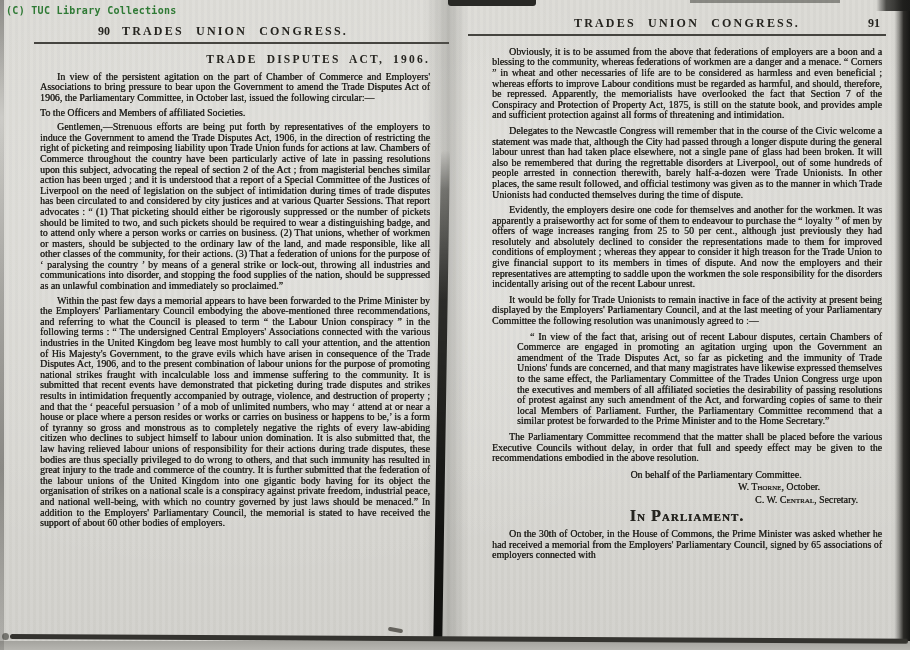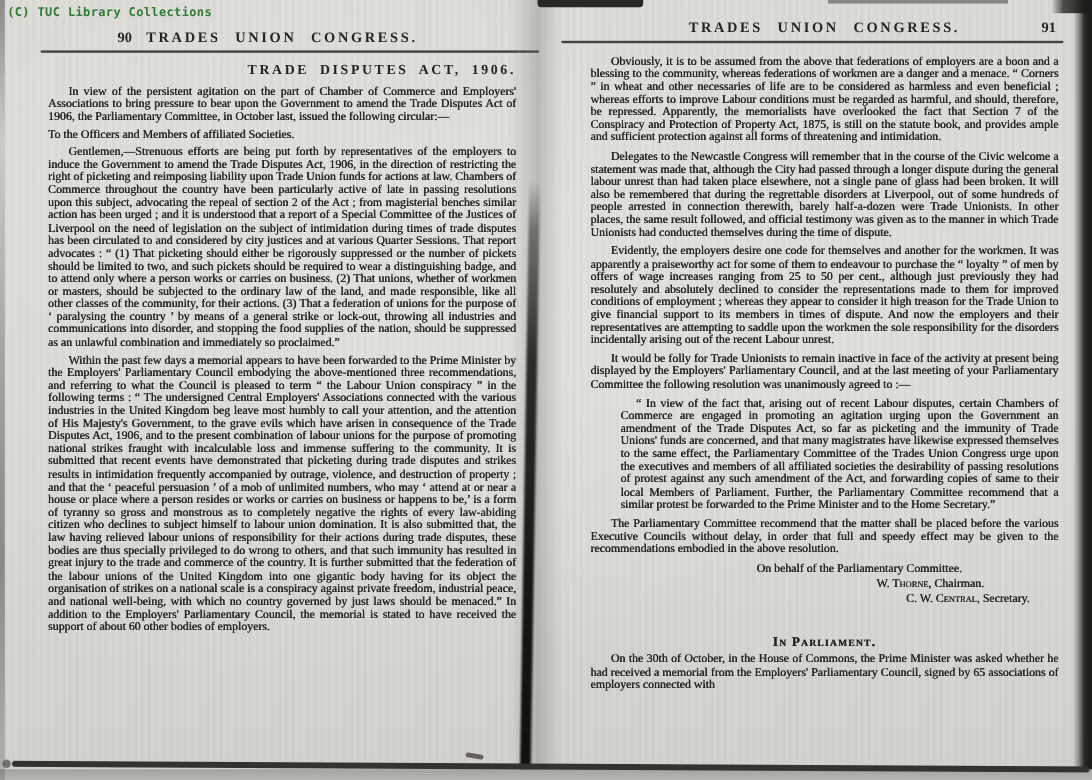--- a/index.html
+++ b/index.html
@@ -41,22 +41,22 @@
   .mt{margin-top:11px;}
   .bq{margin-left:25px;margin-right:0;text-indent:13px;}
 
   .sig{margin:1px 16px;font-size:9.9px;line-height:11.5px;text-shadow:.3px 0 0 currentColor;}
   .sig-onbehalf{text-align:center;padding-left:58px;}
   .sig-name{text-align:right;}
   .sig-chair{padding-right:46px;}
   .sig-sec{padding-right:8px;}
   .sc{font-variant:small-caps;}
 
-  .subhead{margin:24px 0 4px;text-align:center;font-variant:small-caps;font-weight:bold;
-    font-size:11px;letter-spacing:1px;text-shadow:.3px 0 0 currentColor;}
+  .subhead{margin:2px 0 4px;text-align:center;font-variant:small-caps;font-weight:bold;
+    font-size:16px;letter-spacing:1px;text-shadow:.3px 0 0 currentColor;}
 
   
   .gutter-soft{position:absolute;left:424px;top:0;width:44px;height:650px;z-index:5;
     background:linear-gradient(90deg,rgba(110,110,105,0) 0%,rgba(110,110,105,.20) 38%,rgba(95,95,90,.28) 55%,rgba(110,110,105,0) 100%);}
   .gutter-line{position:absolute;left:441px;top:150px;width:9px;height:500px;z-index:6;
     border-radius:6px;transform:rotate(.9deg);transform-origin:top center;filter:blur(.7px);
     background:linear-gradient(180deg,rgba(60,60,55,0) 0%,rgba(50,50,46,.55) 8%,rgba(28,28,25,.9) 30%,rgba(16,16,14,.97) 70%,rgba(12,12,10,.98) 100%);}
   .edge-right{position:absolute;right:0;top:0;width:16px;height:650px;z-index:7;
     background:linear-gradient(270deg,#161614 0%,#2b2a27 40%,rgba(80,79,75,.5) 70%,rgba(120,119,114,0) 100%);}
   .edge-right-top{position:absolute;right:0;top:0;width:34px;height:11px;z-index:8;
@@ -102,21 +102,21 @@
       <span class="pagenum">91</span>
     </div>
     <div class="headrule"></div>
     <p class="body indent mt">Obviously, it is to be assumed from the above that federations of employers are a boon and a blessing to the community, whereas federations of workmen are a danger and a menace.  “ Corners ” in wheat and other necessaries of life are to be considered as harmless and even beneficial ; whereas efforts to improve Labour conditions must be regarded as harmful, and should, therefore, be repressed.  Apparently, the memorialists have overlooked the fact that Section 7 of the Conspiracy and Protection of Property Act, 1875, is still on the statute book, and provides ample and sufficient protection against all forms of threatening and intimidation.</p>
     <p class="body indent">Delegates to the Newcastle Congress will remember that in the course of the Civic welcome a statement was made that, although the City had passed through a longer dispute during the general labour unrest than had taken place elsewhere, not a single pane of glass had been broken.  It will also be remembered that during the regrettable disorders at Liverpool, out of some hundreds of people arrested in connection therewith, barely half-a-dozen were Trade Unionists.  In other places, the same result followed, and official testimony was given as to the manner in which Trade Unionists had conducted themselves during the time of dispute.</p>
     <p class="body indent">Evidently, the employers desire one code for themselves and another for the workmen.  It was apparently a praiseworthy act for some of them to endeavour to purchase the “ loyalty ” of men by offers of wage increases ranging from 25 to 50 per cent., although just previously they had resolutely and absolutely declined to consider the representations made to them for improved conditions of employment ; whereas they appear to consider it high treason for the Trade Union to give financial support to its members in times of dispute.  And now the employers and their representatives are attempting to saddle upon the workmen the sole responsibility for the disorders incidentally arising out of the recent Labour unrest.</p>
     <p class="body indent">It would be folly for Trade Unionists to remain inactive in face of the activity at present being displayed by the Employers' Parliamentary Council, and at the last meeting of your Parliamentary Committee the following resolution was unanimously agreed to :—</p>
     <p class="body bq">“ In view of the fact that, arising out of recent Labour disputes, certain Chambers of Commerce are engaged in promoting an agitation urging upon the Government an amendment of the Trade Disputes Act, so far as picketing and the immunity of Trade Unions' funds are concerned, and that many magistrates have likewise expressed themselves to the same effect, the Parliamentary Committee of the Trades Union Congress urge upon the executives and members of all affiliated societies the desirability of passing resolutions of protest against any such amendment of the Act, and forwarding copies of same to their local Members of Parliament.  Further, the Parliamentary Committee recommend that a similar protest be forwarded to the Prime Minister and to the Home Secretary.”</p>
     <p class="body indent">The Parliamentary Committee recommend that the matter shall be placed before the various Executive Councils without delay, in order that full and speedy effect may be given to the recommendations embodied in the above resolution.</p>
     <p class="sig sig-onbehalf">On behalf of the Parliamentary Committee.</p>
-    <p class="sig sig-name sig-chair"><span class="sc">W. Thorne</span><span>, Chairman.</span></p>
+    <p class="sig sig-name sig-chair"><span class="sc">W. Thorne</span><span>, October.</span></p>
     <p class="sig sig-name sig-sec"><span class="sc">C. W. Central</span><span>, Secretary.</span></p>
     <div class="subhead">In Parliament.</div>
     <p class="body indent">On the 30th of October, in the House of Commons, the Prime Minister was asked whether he had received a memorial from the Employers' Parliamentary Council, signed by 65 associations of employers connected with</p>
   </div>
 
   <div class="gutter-soft"></div>
   <div class="gutter-line"></div>
   <div class="edge-right"></div>
   <div class="edge-right-top"></div>
   <div class="edge-bottom-line"></div>

